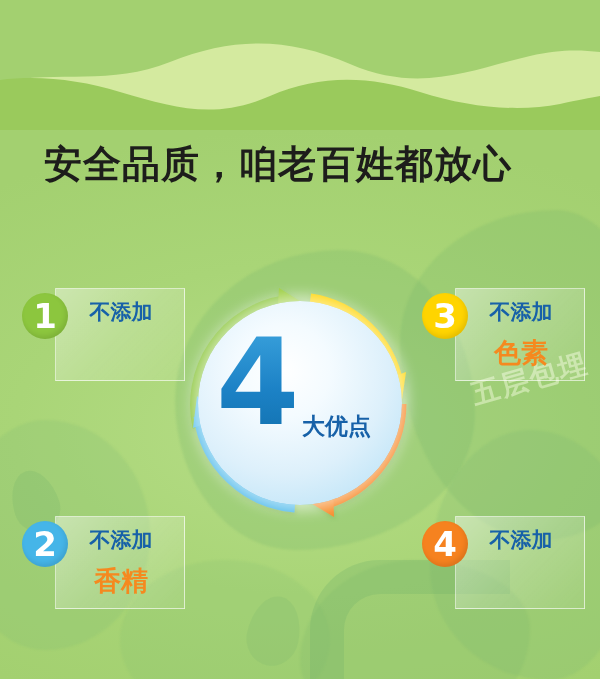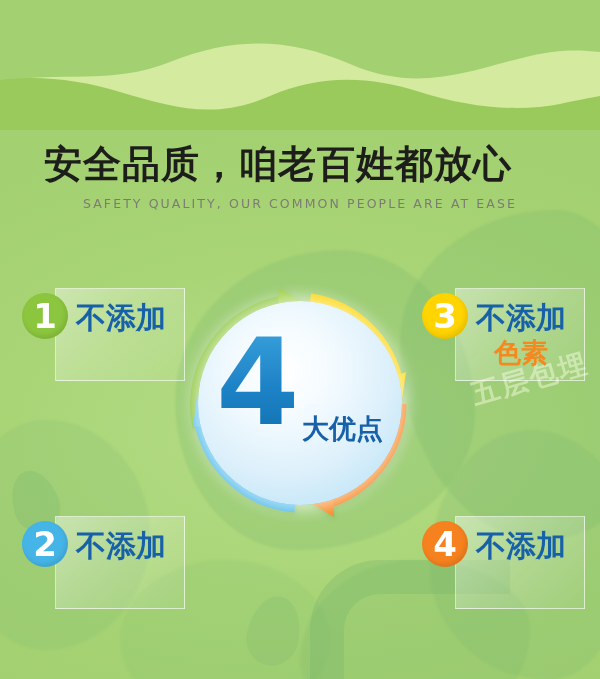--- a/index.html
+++ b/index.html
@@ -180,21 +180,21 @@
     background: linear-gradient(180deg, #3ba3dd 0%, #1c82c6 55%, #1170ae 100%);
     -webkit-background-clip: text;
     background-clip: text;
     color: transparent;
     text-shadow: none;
   }
   .sub-blue {
     position: absolute;
     left: 104px;
     top: 110px;
-    font-size: 27px;
+    font-size: 23px;
     font-weight: bold;
     color: #1761a8;
     letter-spacing: 0px;
   }
   .sub-orange {
     position: absolute;
     left: 14px;
     top: 140px;
     width: 176px;
     text-align: center;
@@ -216,21 +216,21 @@
   .feature .line1, .feature .line2 {
     position: absolute;
     left: 0;
     width: 130px;
     text-align: center;
     font-weight: bold;
     white-space: nowrap;
   }
   .feature .line1 {
     top: 9px;
-    font-size: 30px;
+    font-size: 21px;
     color: #1761a8;
   }
   .feature .line2 {
     top: 46px;
     font-size: 27px;
     color: #f5891f;
   }
   .f1 { left: 55px;  top: 288px; }
   .f2 { left: 55px;  top: 516px; }
   .f3 { left: 455px; top: 288px; }
@@ -274,21 +274,20 @@
   <div class="watermark">五层包埋</div>
 
   <div class="wave-wrap">
     <svg width="600" height="130" viewBox="0 0 600 130">
       <path d="M0,82 C60,70 110,86 170,62 C235,36 290,38 350,64 C420,94 470,70 530,56 C560,49 580,50 600,52 L600,130 L0,130 Z" fill="#d4ea9f"></path>
       <path d="M0,80 C40,75 80,80 120,92 C175,108 215,120 270,96 C320,74 370,76 420,92 C470,108 520,112 560,104 C578,100 590,98 600,96 L600,130 L0,130 Z" fill="#9aca5c"></path>
     </svg>
   </div>
 
   <div class="title-cn">安全品质，咱老百姓都放心</div>
-  <div class="title-en">SAFETY QUALITY, OUR COMMON PEOPLE ARE AT EASE</div>
 
   <div class="ring">
     <svg width="238" height="238" viewBox="0 0 238 238">
       <defs>
         <filter id="softshadow" x="-40%" y="-40%" width="180%" height="180%">
           <feDropShadow dx="1" dy="2" stdDeviation="2.2" flood-color="#5c8c2e" flood-opacity="0.28"></feDropShadow>
         </filter>
       </defs>
       <g filter="url(#softshadow)">
 
@@ -321,20 +320,21 @@
     <div class="sub-blue">大优点</div>
   </div>
 
   <div class="feature f1">
     <div class="line1">不添加</div>
   </div>
   <div class="badge b1" style="background:#8cc63e">1</div>
 
   <div class="feature f2">
     <div class="line1">不添加</div>
+    <div class="line2">香精</div>
   </div>
   <div class="badge b2" style="background:#45b5e8">2</div>
 
   <div class="feature f3">
     <div class="line1">不添加</div>
     <div class="line2">色素</div>
   </div>
   <div class="badge b3" style="background:#ffd400">3</div>
 
   <div class="feature f4">

